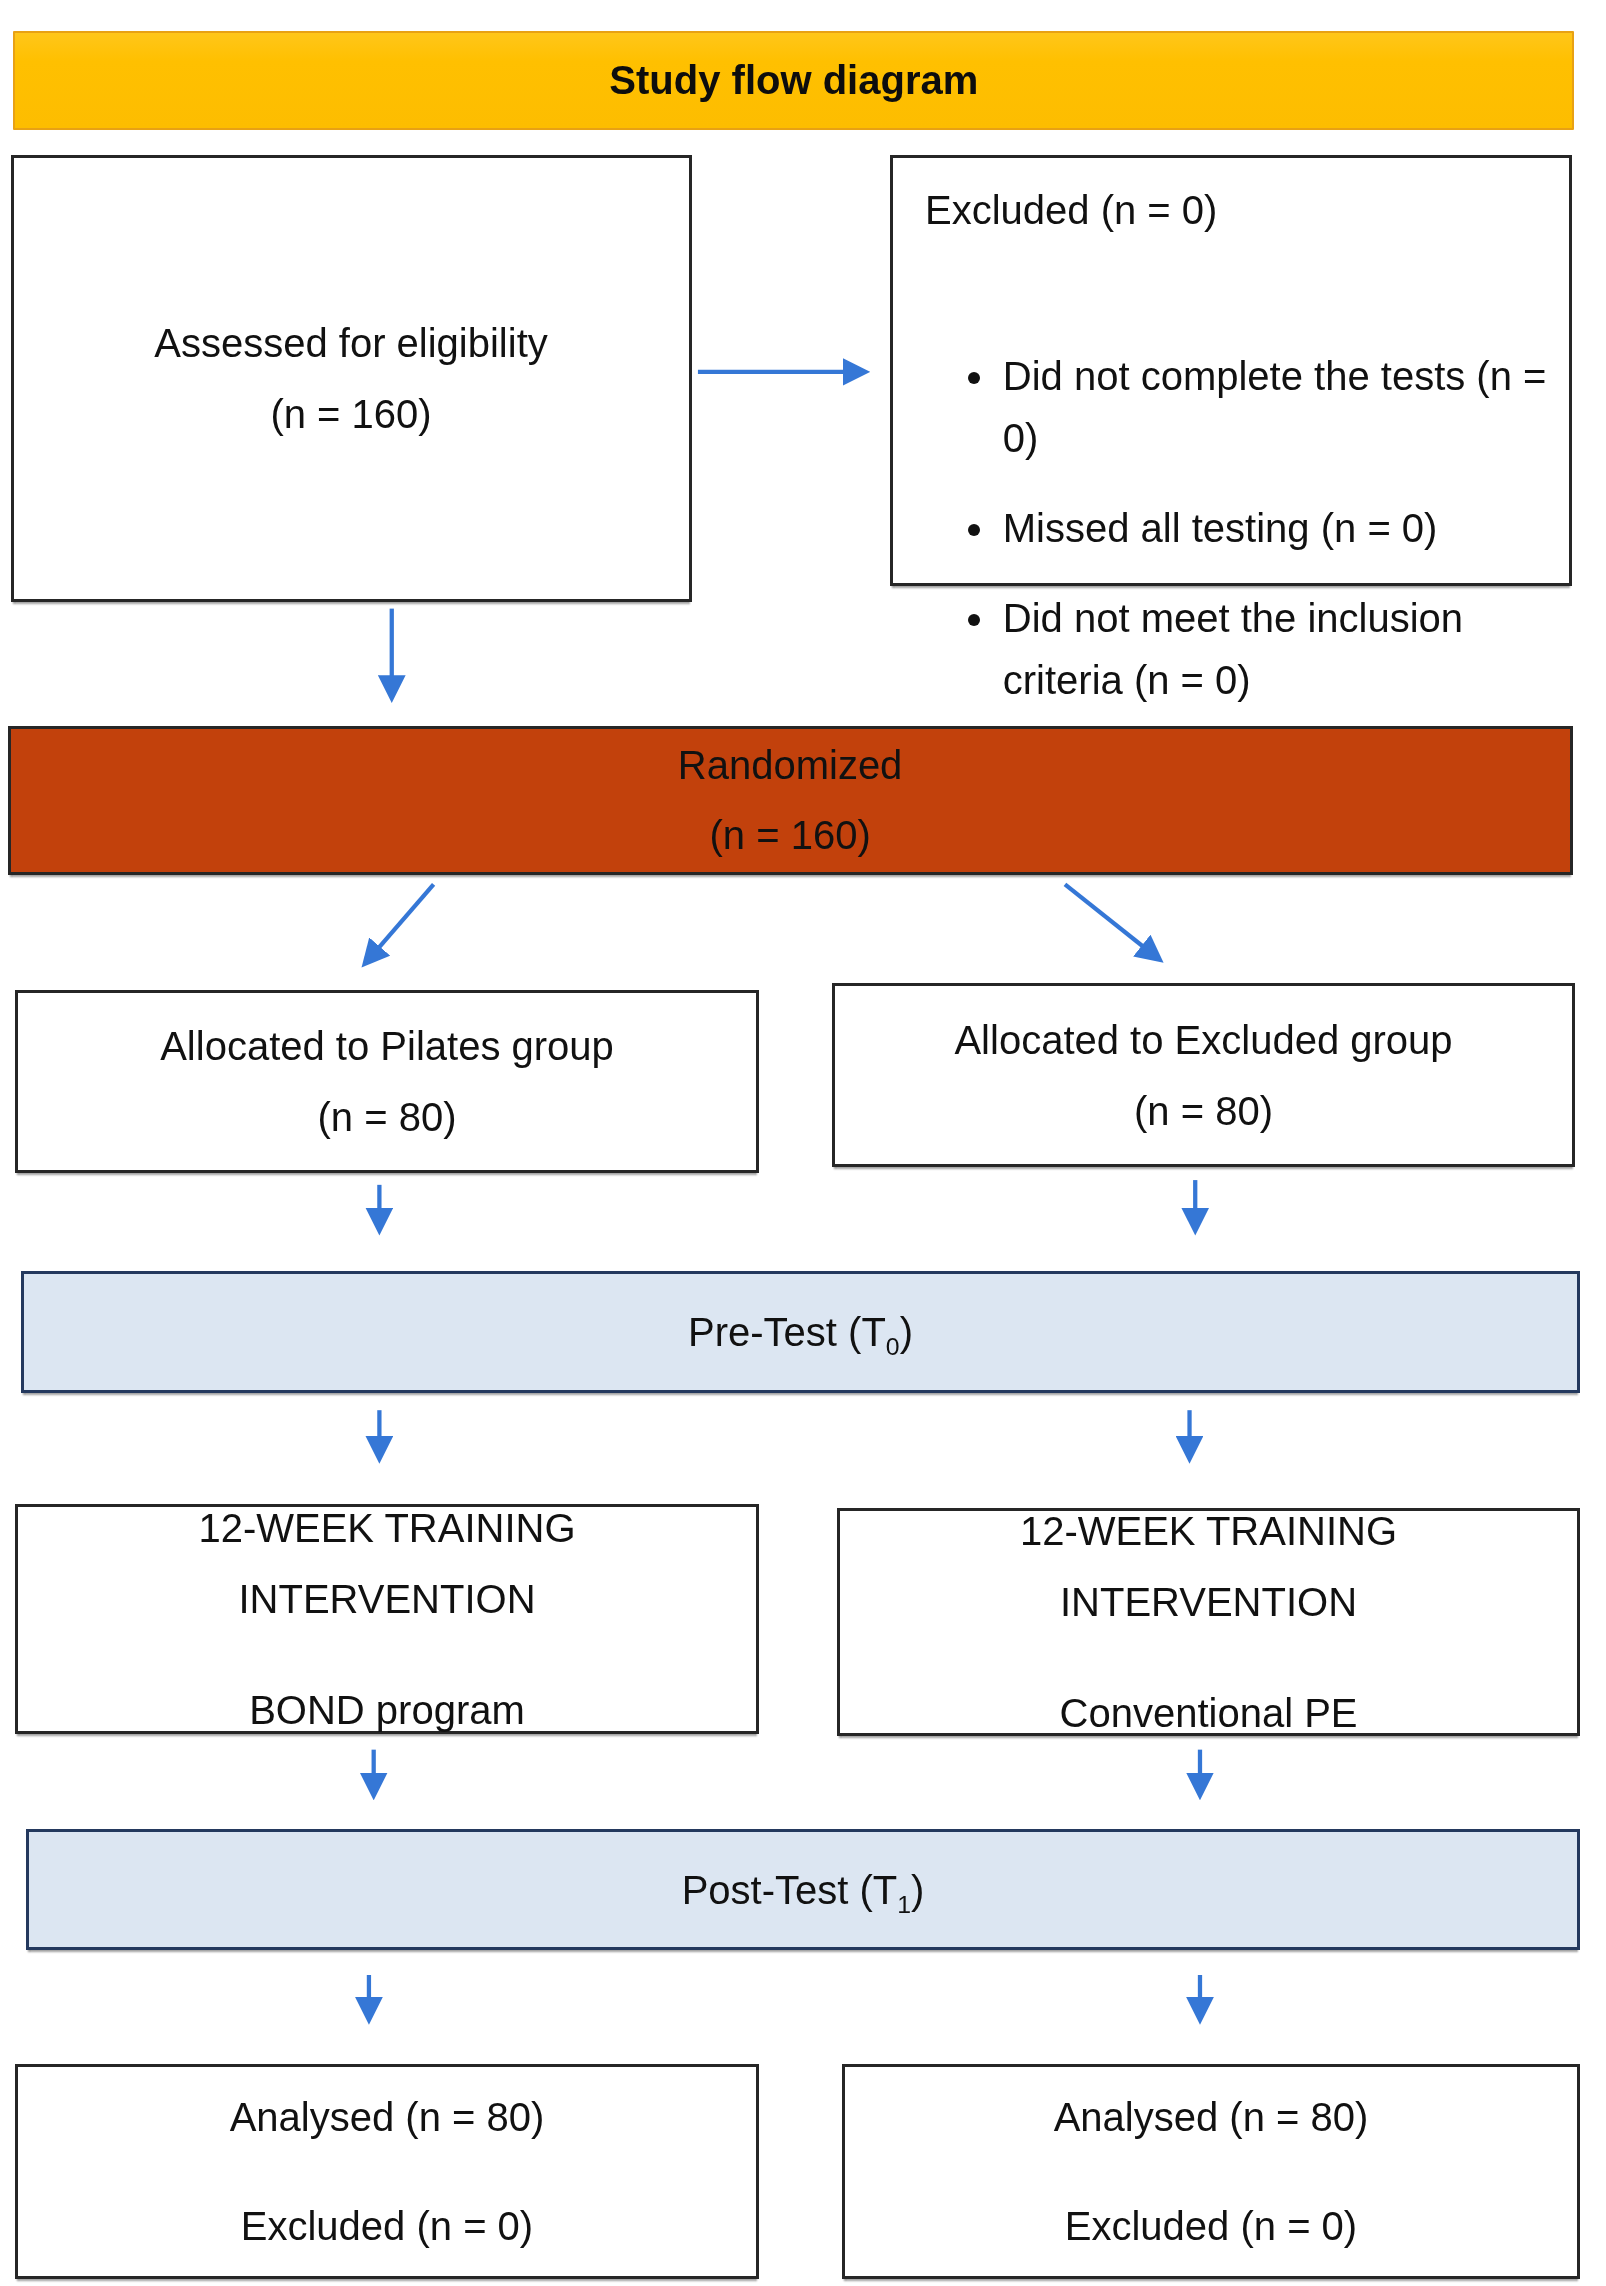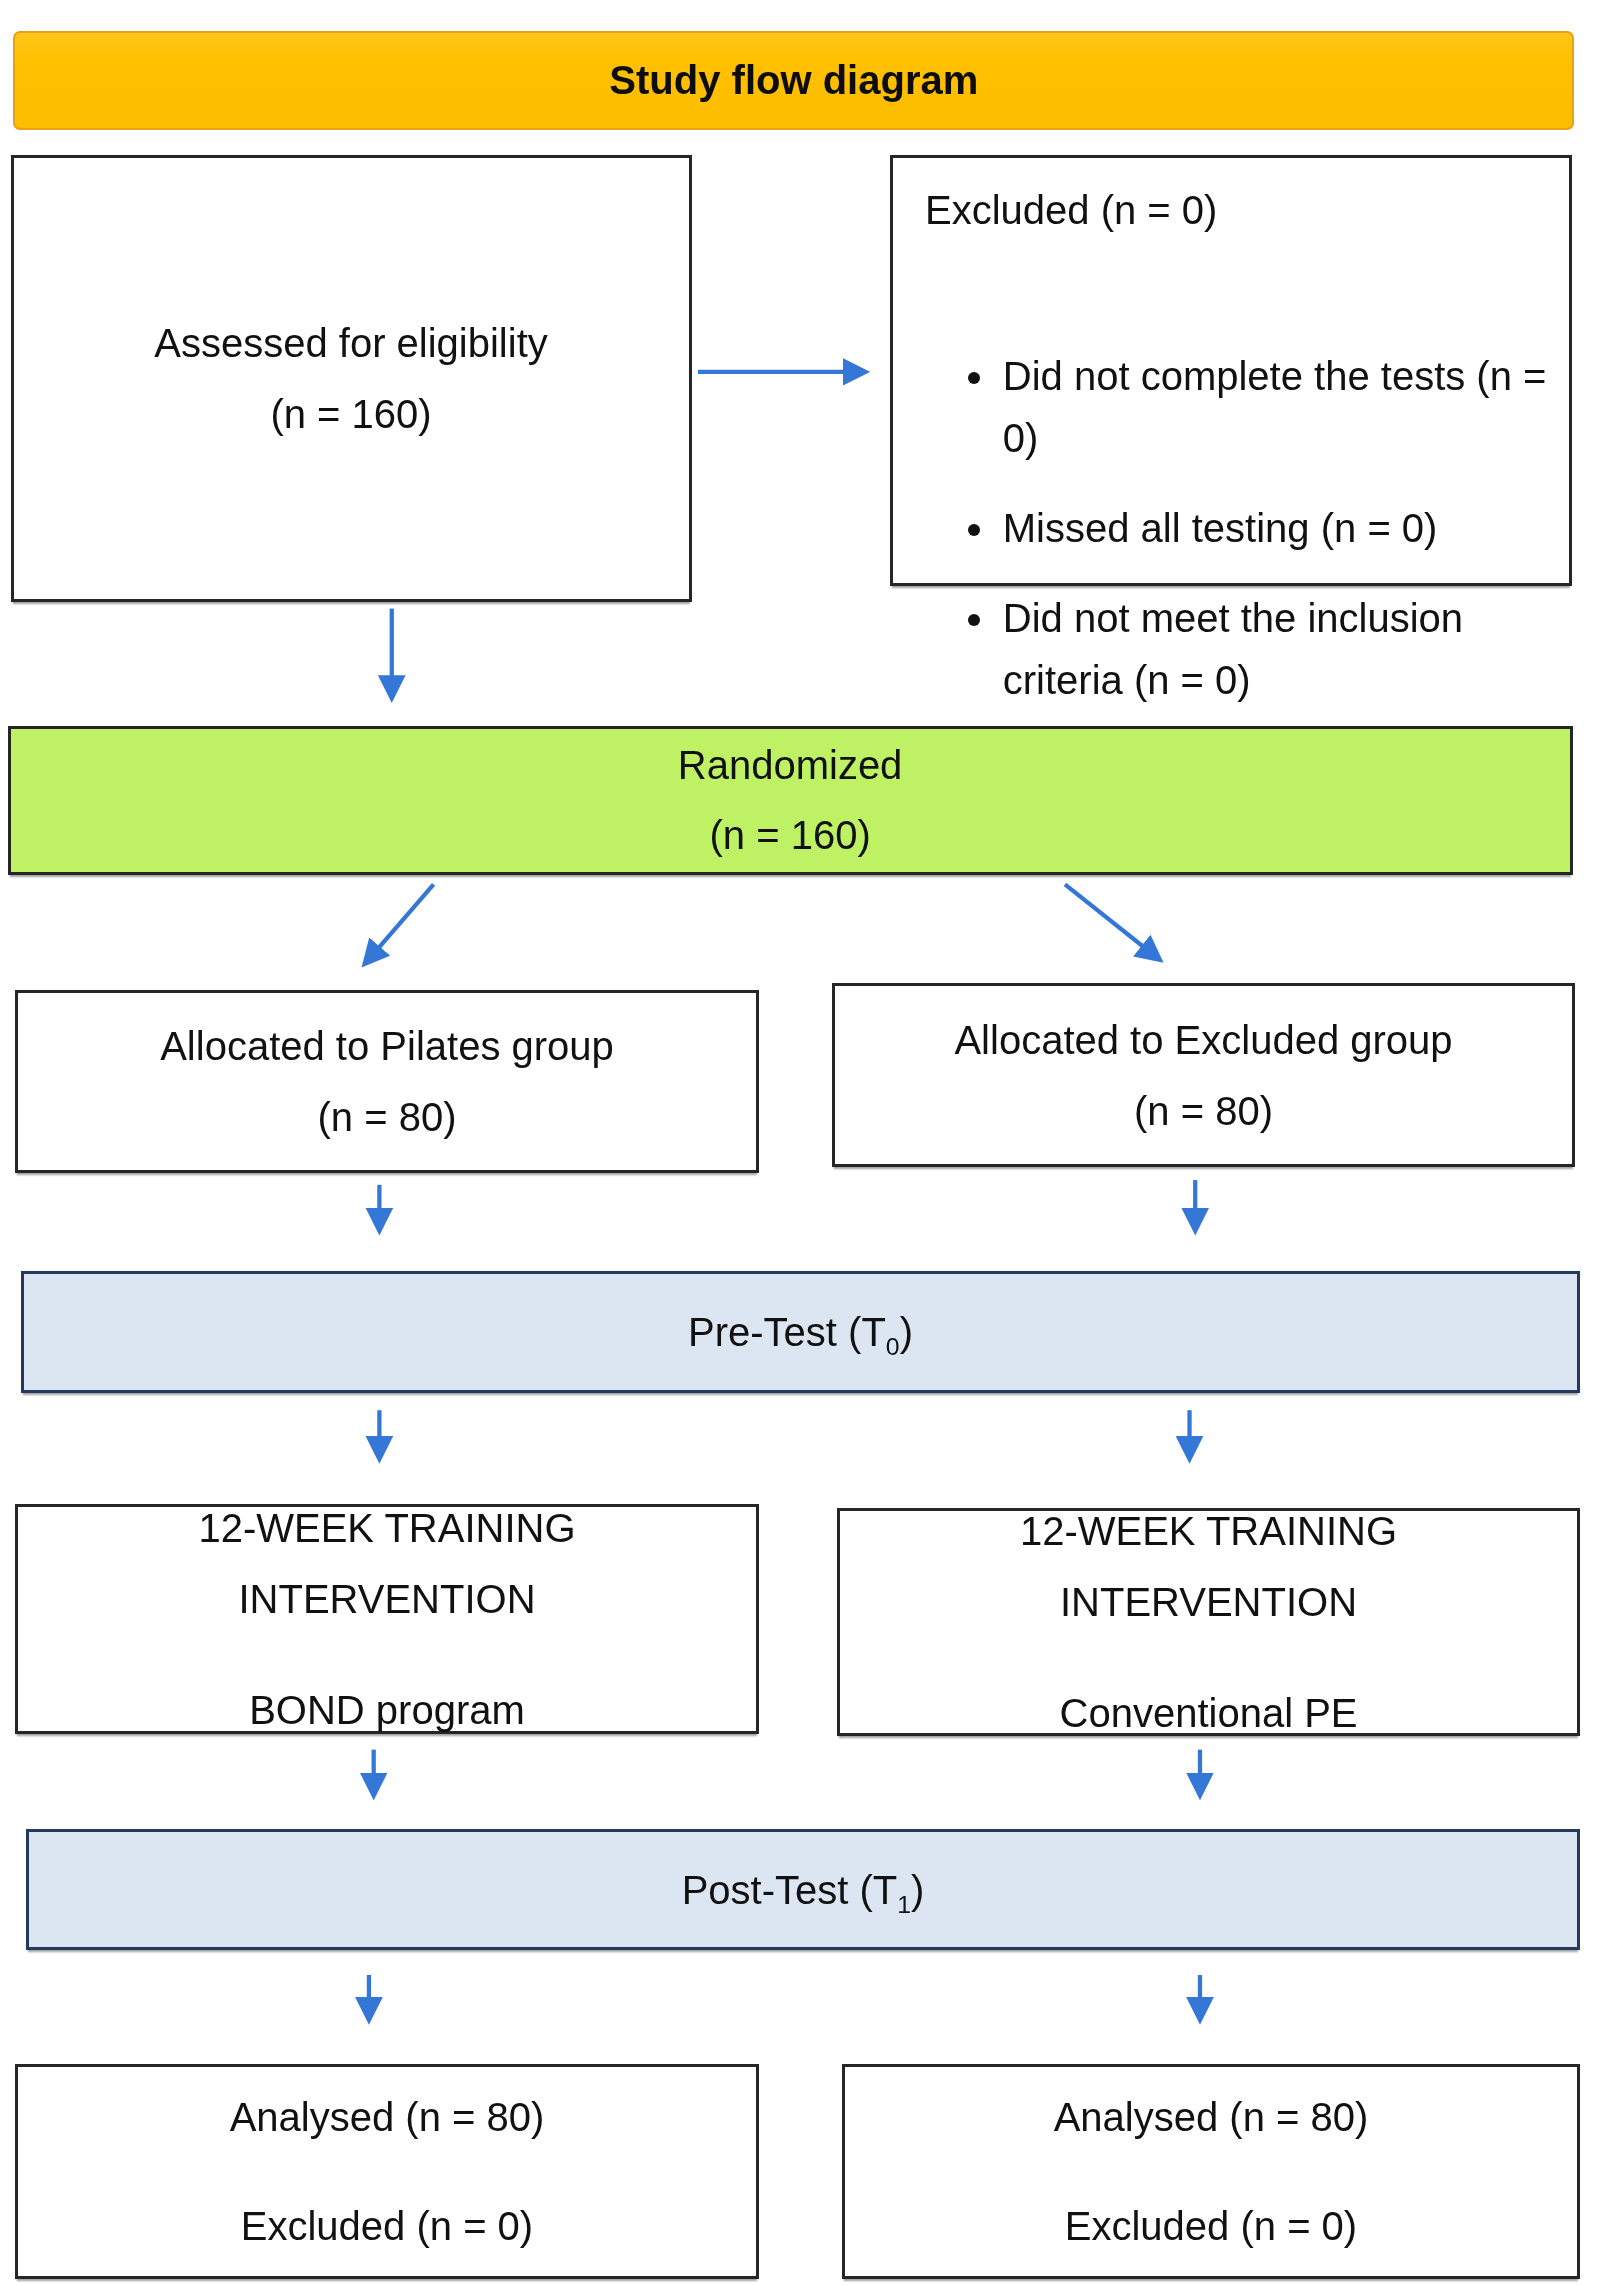--- a/index.html
+++ b/index.html
@@ -21,33 +21,33 @@
     flex-direction: column;
     align-items: center;
     justify-content: center;
     text-align: center;
     font-size: 40px;
     line-height: 1.35;
     box-shadow: 0 3.8px 1.9px -1.9px rgba(0,0,0,0.40);
     gap: 17px;
   }
   .bar-blue {
-    background: #bef264;
+    background: #c2410c;
   }
   .navy-border {
     border-color: #24395e;
     background: #dce6f2;
   }
   .title-bar {
     position: absolute;
     left: 13.3px; top: 31px; width: 1561px; height: 99px;
     box-sizing: border-box;
     background: linear-gradient(#ffc61a, #ffc000 30%, #fdbd00);
     border: 2.9px solid #e8a114;
-    border-radius: 7px;
+    border-radius: 1px;
     display: flex;
     align-items: center;
     justify-content: center;
     font-size: 40px;
     font-weight: bold;
     color: #0d0d0d;
   }
   .assessed   { left: 10.5px;  top: 155px;  width: 681px;  height: 447px; }
   .excluded   { left: 890px; top: 155px;  width: 682px;  height: 431px;
                 align-items: flex-start; justify-content: flex-start;

